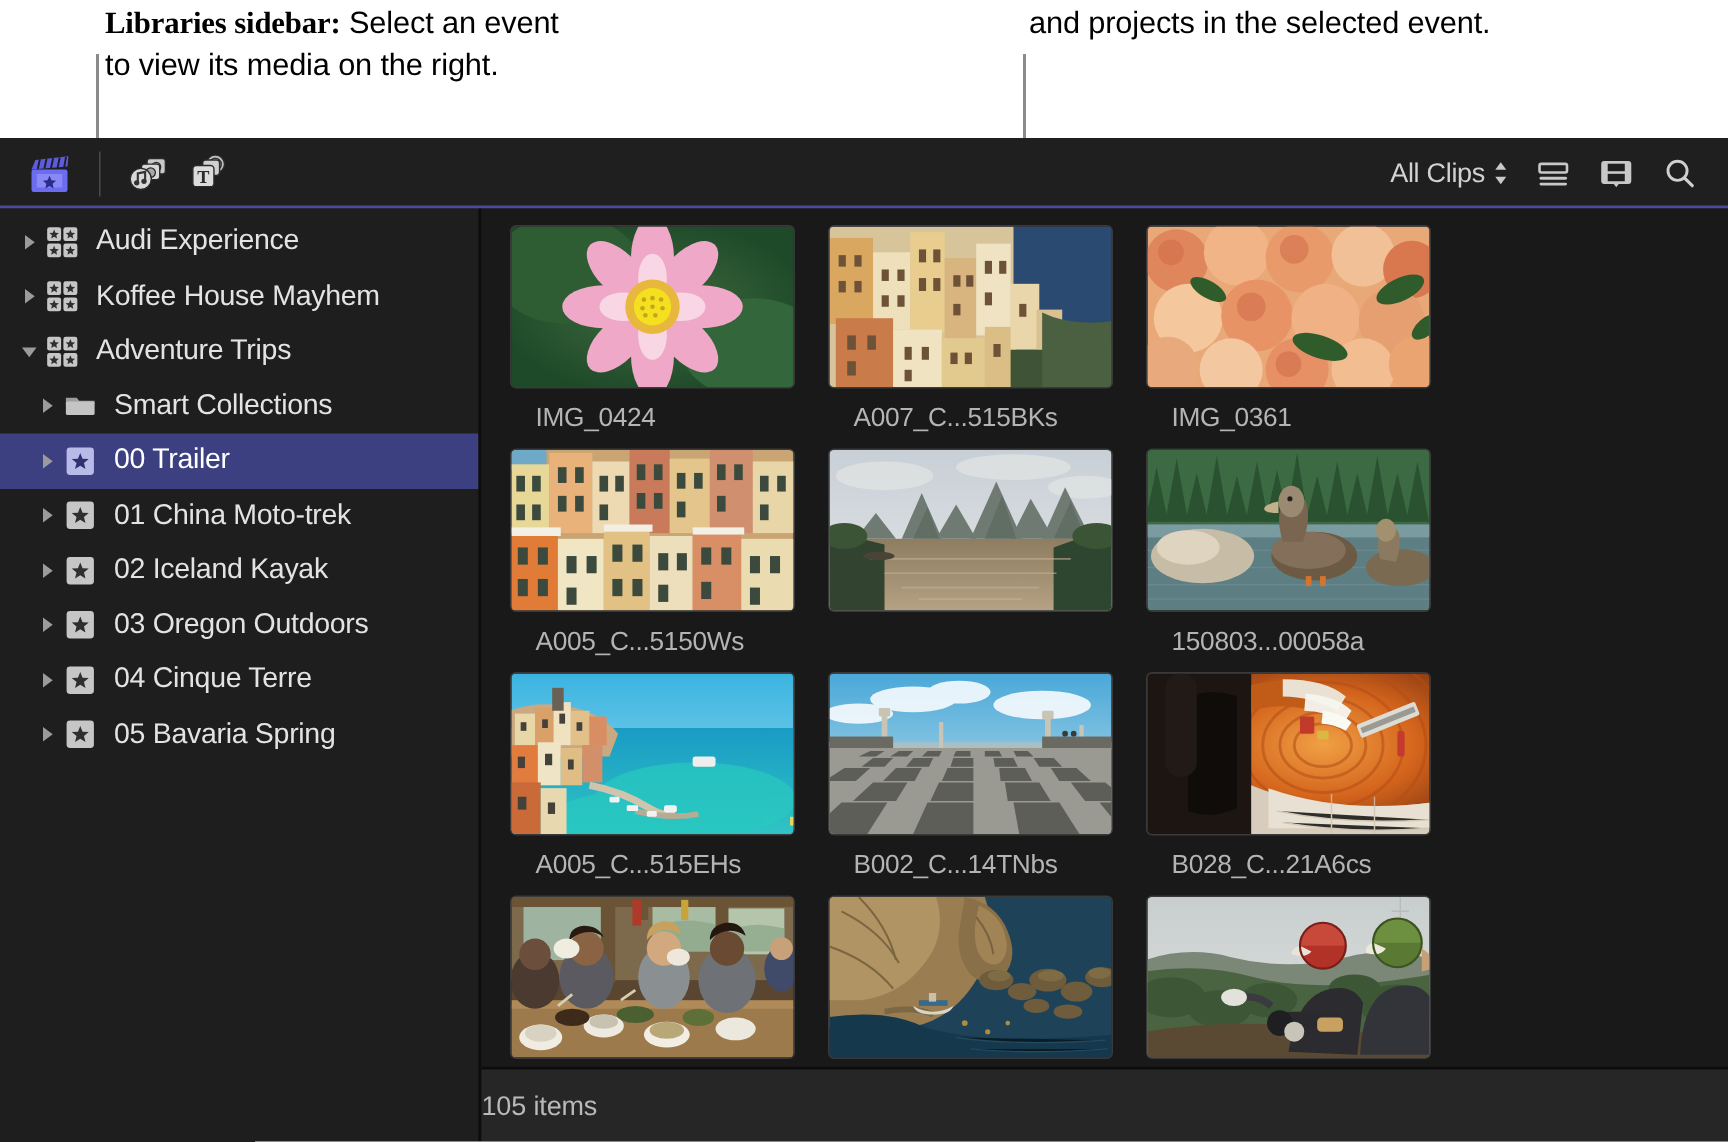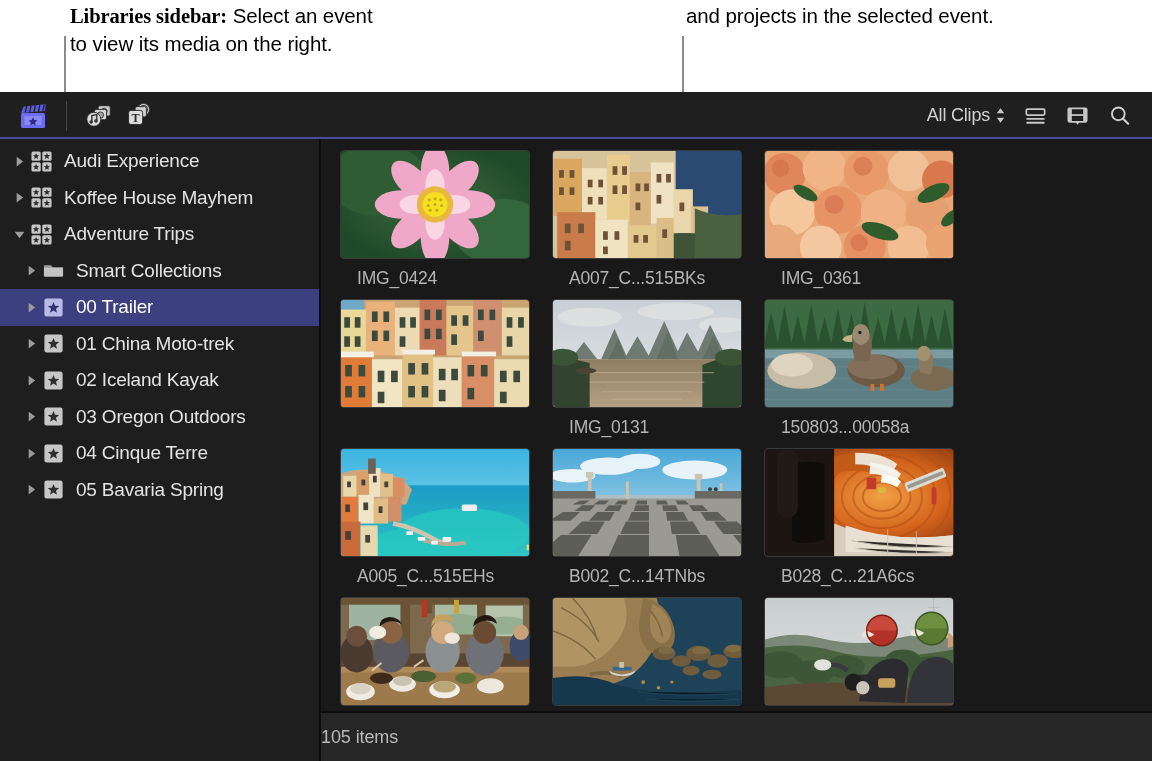--- a/index.html
+++ b/index.html
@@ -681,20 +681,21 @@
                 <rect x="104" y="94" width="7" height="12"></rect>
                 <rect x="134" y="68" width="7" height="12"></rect>
                 <rect x="148" y="68" width="7" height="12"></rect>
                 <rect x="134" y="92" width="7" height="12"></rect>
                 <rect x="168" y="74" width="7" height="12"></rect>
                 <rect x="182" y="74" width="7" height="12"></rect>
                 <rect x="168" y="96" width="7" height="12"></rect>
               </g>
             </svg>
           </div>
+          <div class="clip-name">A005_C...5150Ws</div>
         </div>
         <div class="clip">
           <div class="thumb">
             <svg viewBox="0 0 200 112" preserveAspectRatio="xMidYMid slice">
               <defs>
                 <linearGradient id="sky" x1="0" y1="0" x2="0" y2="1">
                   <stop offset="0%" stop-color="#c8cfd6"></stop>
                   <stop offset="100%" stop-color="#e2e6e6"></stop>
                 </linearGradient>
                 <linearGradient id="wat" x1="0" y1="0" x2="0" y2="1">
@@ -730,21 +731,20 @@
               </g>
               <g stroke="#c5b294" stroke-width="1.2" opacity="0.6">
                 <path d="M30 76 h140"></path>
                 <path d="M40 86 h120"></path>
                 <path d="M52 96 h96"></path>
                 <path d="M64 104 h72"></path>
               </g>
               <ellipse cx="36" cy="74" rx="11" ry="3" fill="#4a4436"></ellipse>
             </svg>
           </div>
-          <div class="clip-name">IMG_0131</div>
         </div>
         <div class="clip">
           <div class="thumb">
             <svg viewBox="0 0 200 112" preserveAspectRatio="xMidYMid slice">
               <rect width="200" height="112" fill="#2f5a3a"></rect>
               <g fill="#3c6b43">
                 <rect y="0" width="200" height="56"></rect>
               </g>
               <g fill="#2a5230">
                 <path d="M0 50 L8 12 L16 50 Z"></path>

